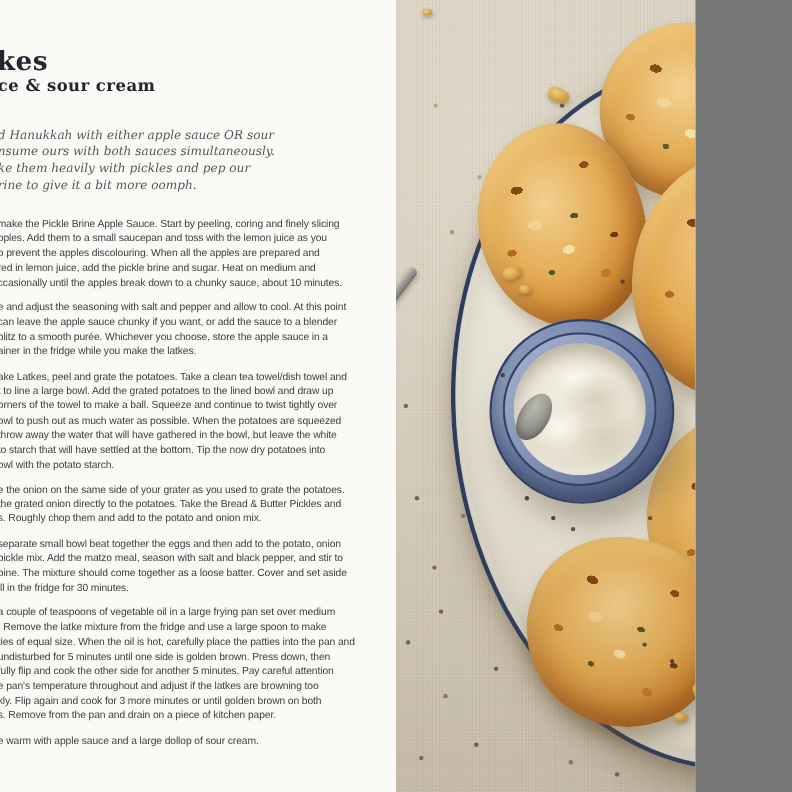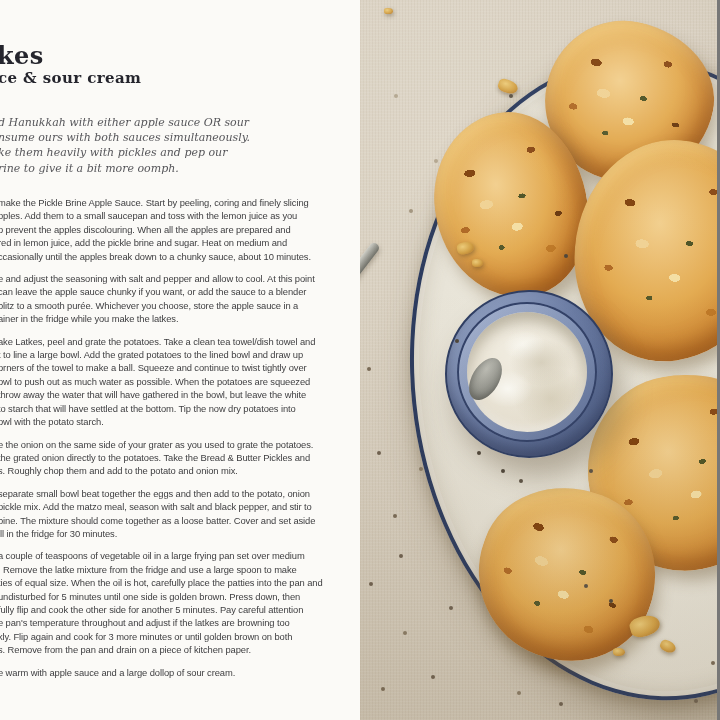--- a/index.html
+++ b/index.html
@@ -1,16 +1,16 @@
 <!DOCTYPE html>
 <html><head>
 <meta charset="utf-8">
 <style>
   html,body{margin:0;padding:0;background:#777;}
-  .page{position:relative;width:717px;height:720px;overflow:hidden;background:#fbfaf7;
+  .page{position:relative;width:632px;height:720px;overflow:hidden;background:#fbfaf7;
         font-family:"Liberation Sans","DejaVu Sans",sans-serif;}
   
   .page-left{position:absolute;left:0;top:0;width:360px;height:720px;background:#fbfaf7;overflow:hidden;}
   .title1{position:absolute;left:-3px;top:43px;font:700 24px/1.05 "DejaVu Serif","Liberation Serif",serif;
           color:#25252d;letter-spacing:.4px;white-space:nowrap;}
   .title2{position:absolute;left:-2px;top:70px;font:700 15px/1.1 "DejaVu Serif","Liberation Serif",serif;
           color:#25252d;letter-spacing:.4px;white-space:nowrap;}
   .intro{position:absolute;left:-2px;top:115px;font:italic 11px/15.2px "DejaVu Serif","Liberation Serif",serif;
          color:#56565a;}
   .bodytext{position:absolute;left:-2px;top:196px;width:360px;

